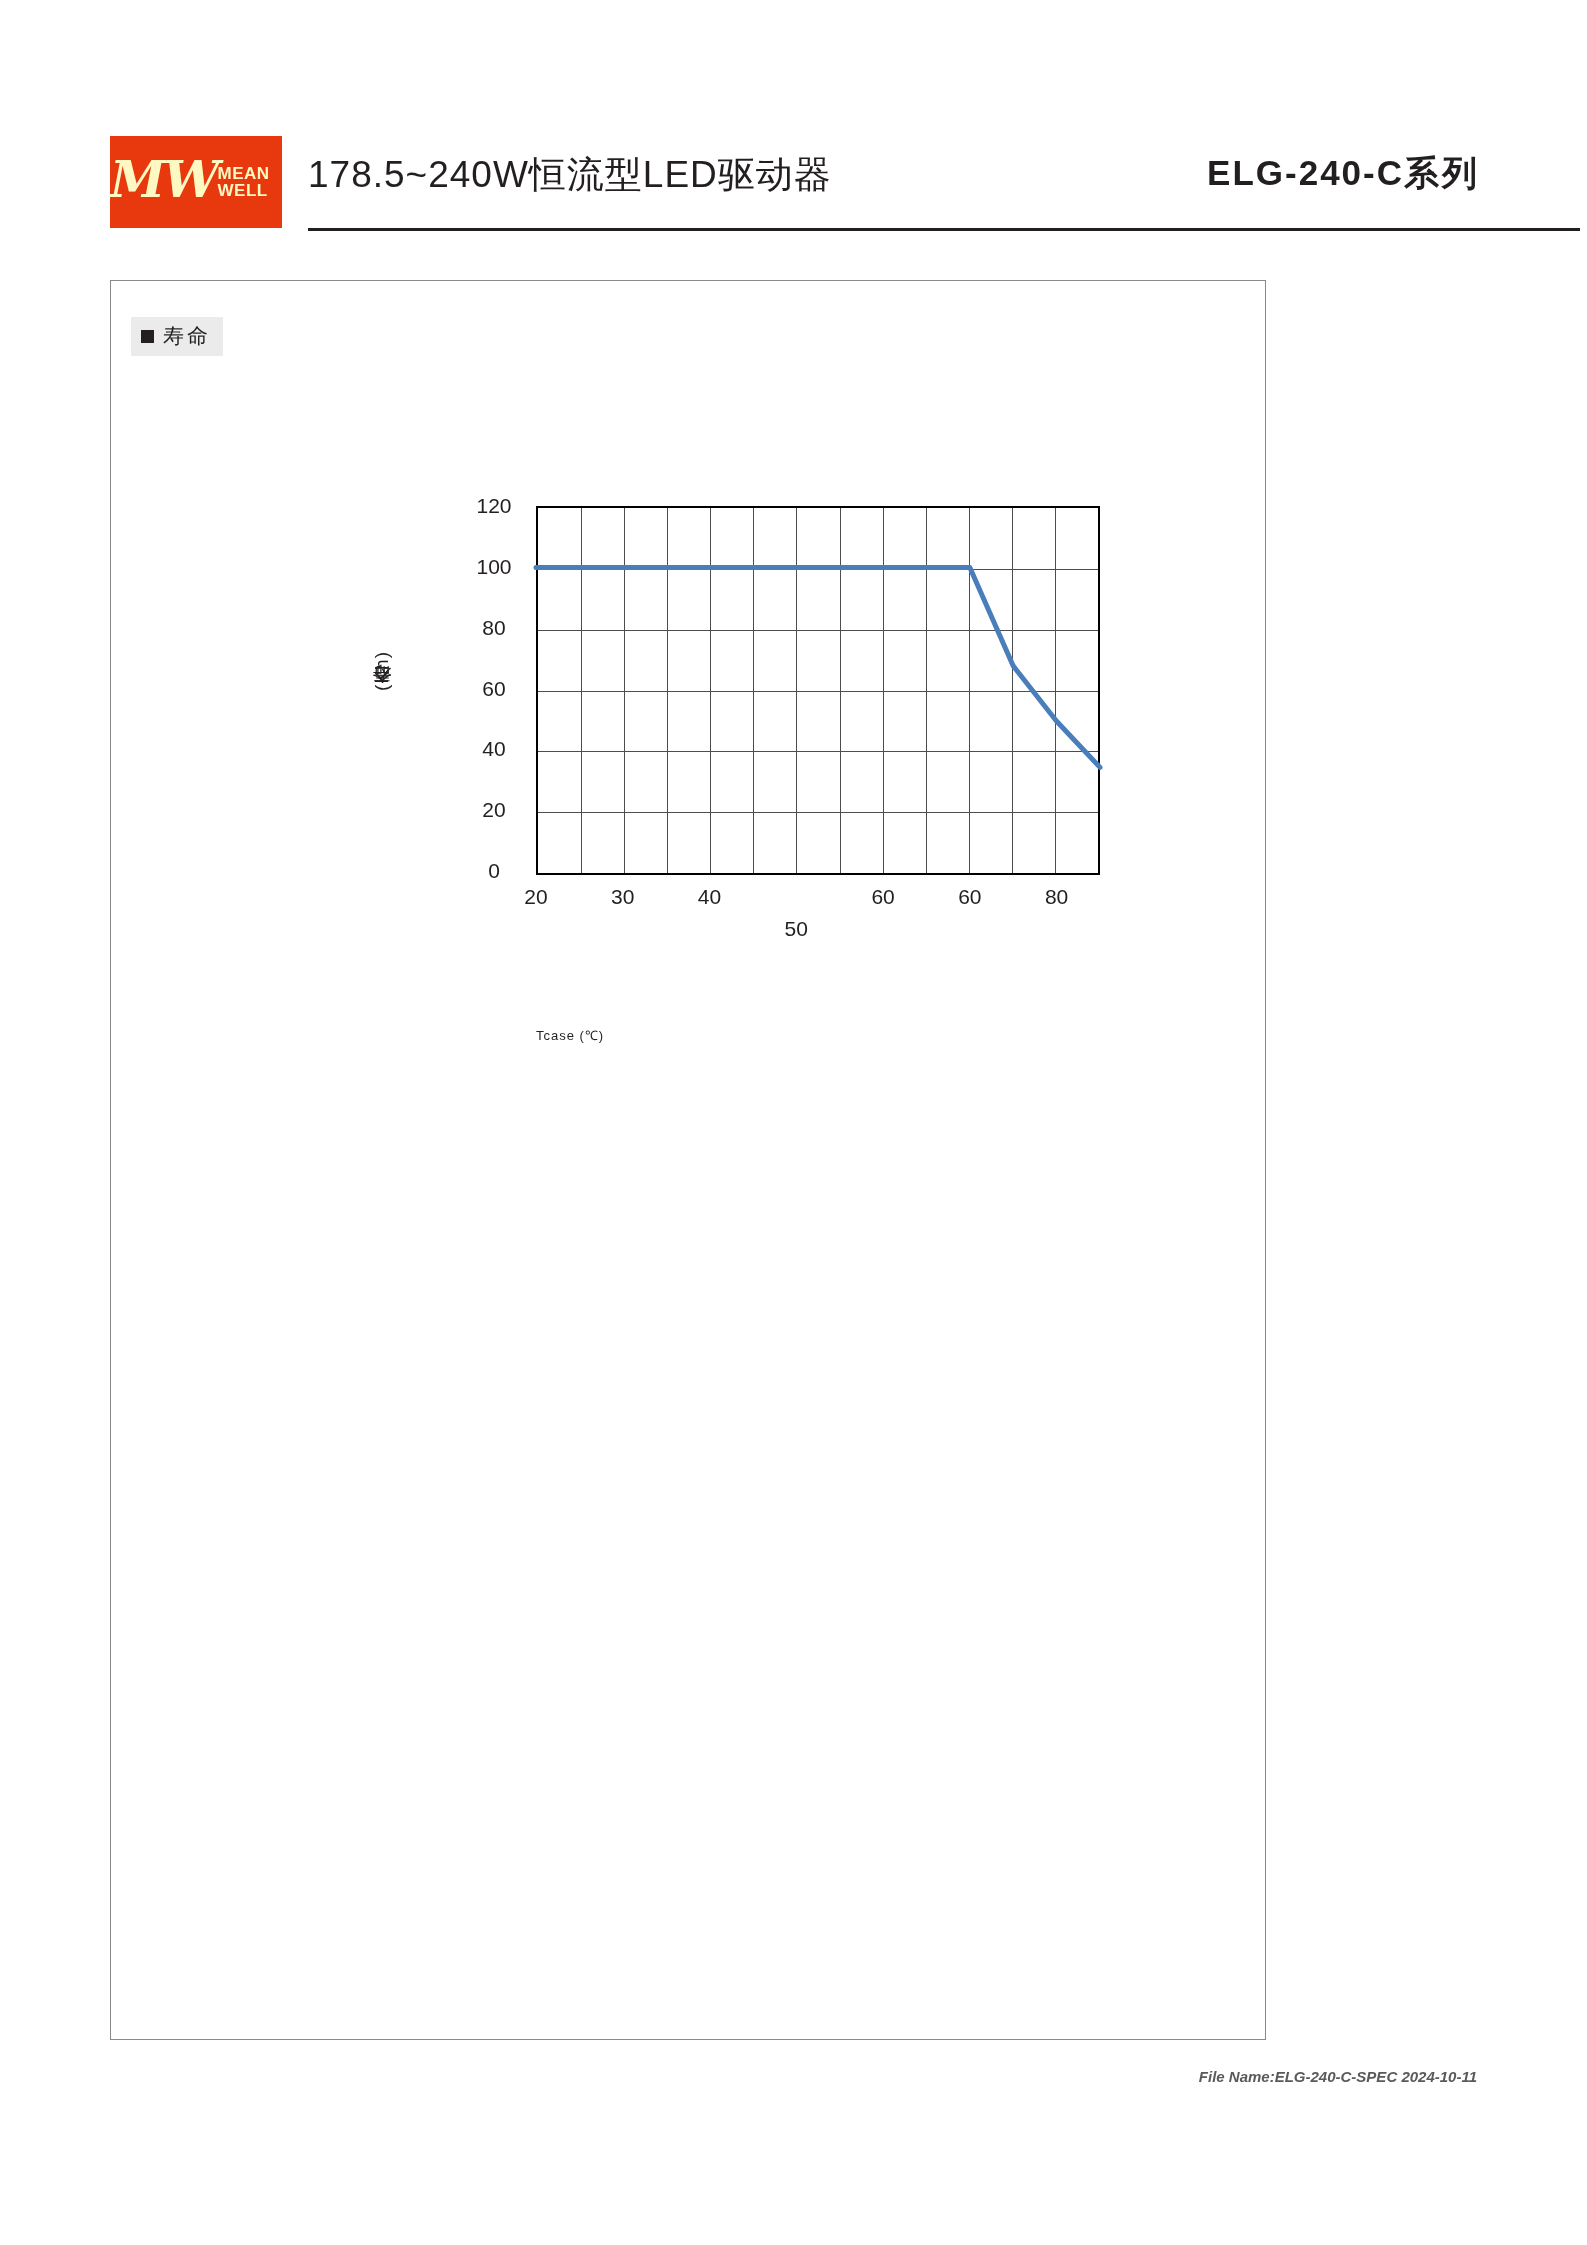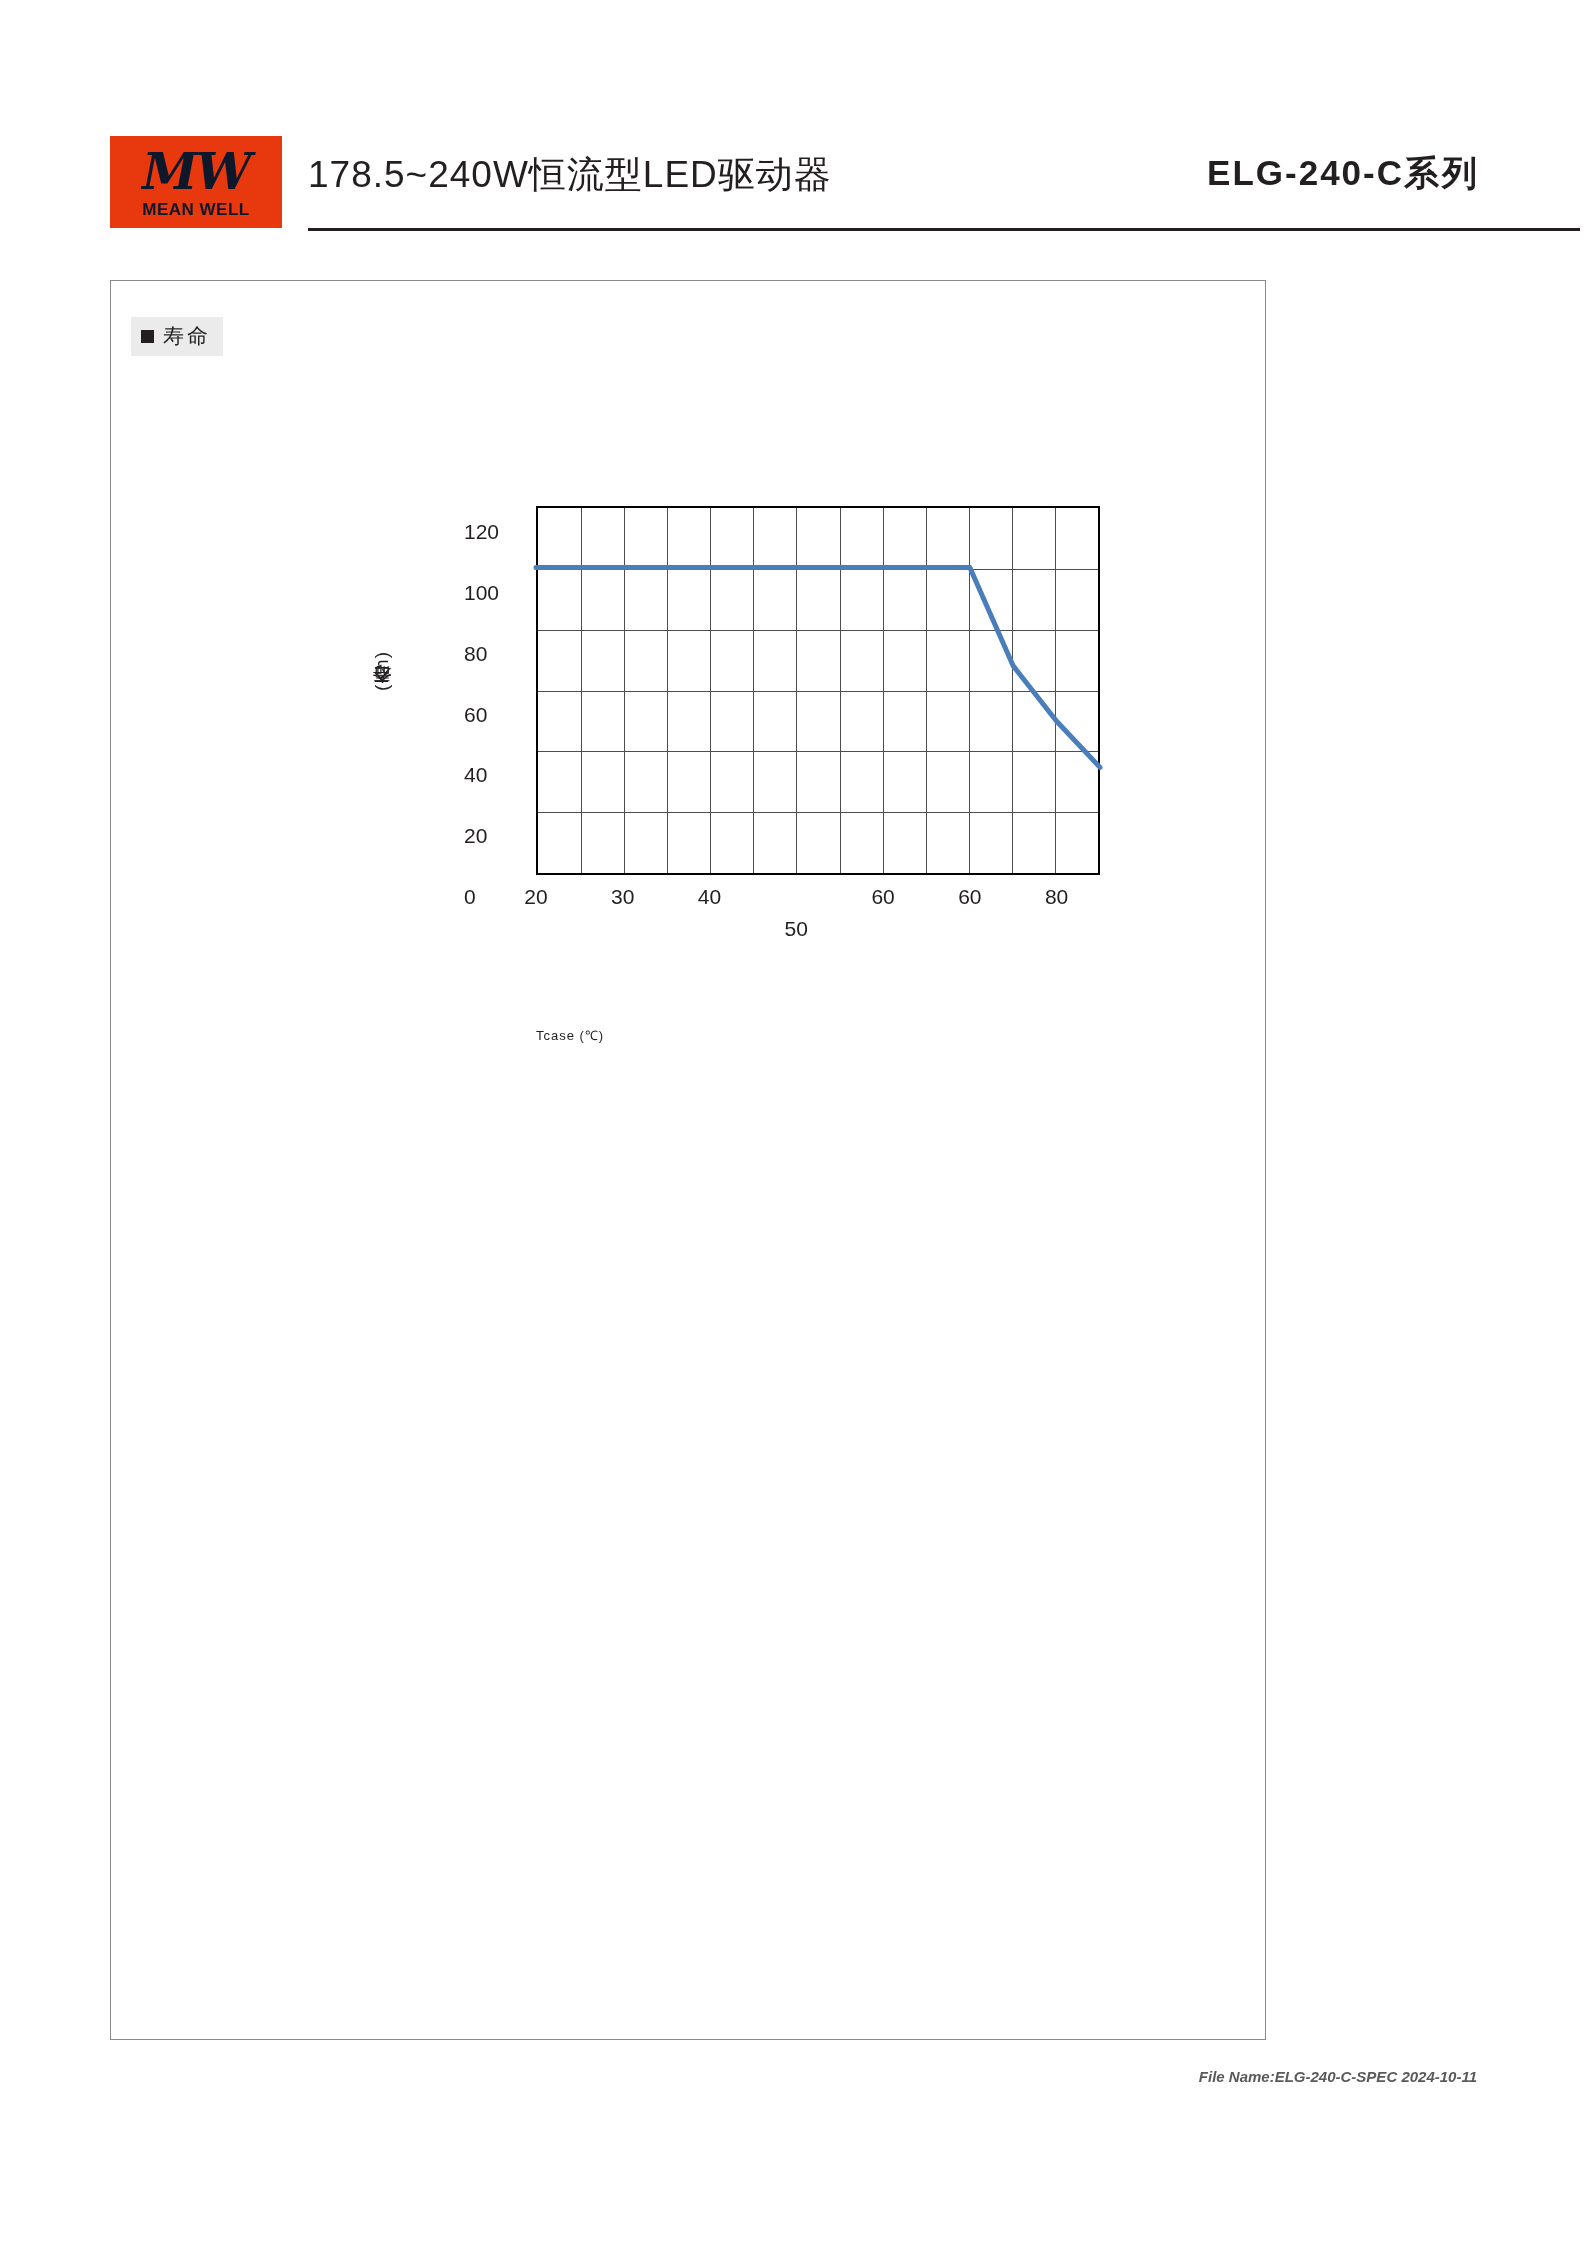--- a/index.html
+++ b/index.html
@@ -29,23 +29,23 @@
     width: 1370px;
     height: 100px;
   }
   .logo {
     position: absolute;
     left: 0;
     top: 8px;
     width: 172px;
     height: 92px;
     background: #e8380d;
-    color: #0f172a;
+    color: #fef9c3;
     display: flex;
-    flex-direction: column;
+    flex-direction: row;
     align-items: center;
     justify-content: center;
     line-height: 1;
   }
   .logo .mw {
     font-family: "DejaVu Serif", serif;
     font-style: italic;
     font-weight: bold;
     font-size: 50px;
     letter-spacing: -2px;
@@ -160,24 +160,23 @@
     position: absolute;
     left: 0;
     width: 100%;
     height: 1px;
     background: #4d4d4d;
   }
   .ytick {
     position: absolute;
     right: 0;
     width: 60px;
-    text-align: left;
+    text-align: center;
     font-size: 21px;
     transform: translateY(-50%);
-    margin-top: 26px;
   }
   .ytick-col {
     position: absolute;
     left: 95px;
     top: 25px;
     width: 68px;
     height: 365px;
   }
   .xtick-row {
     position: absolute;

